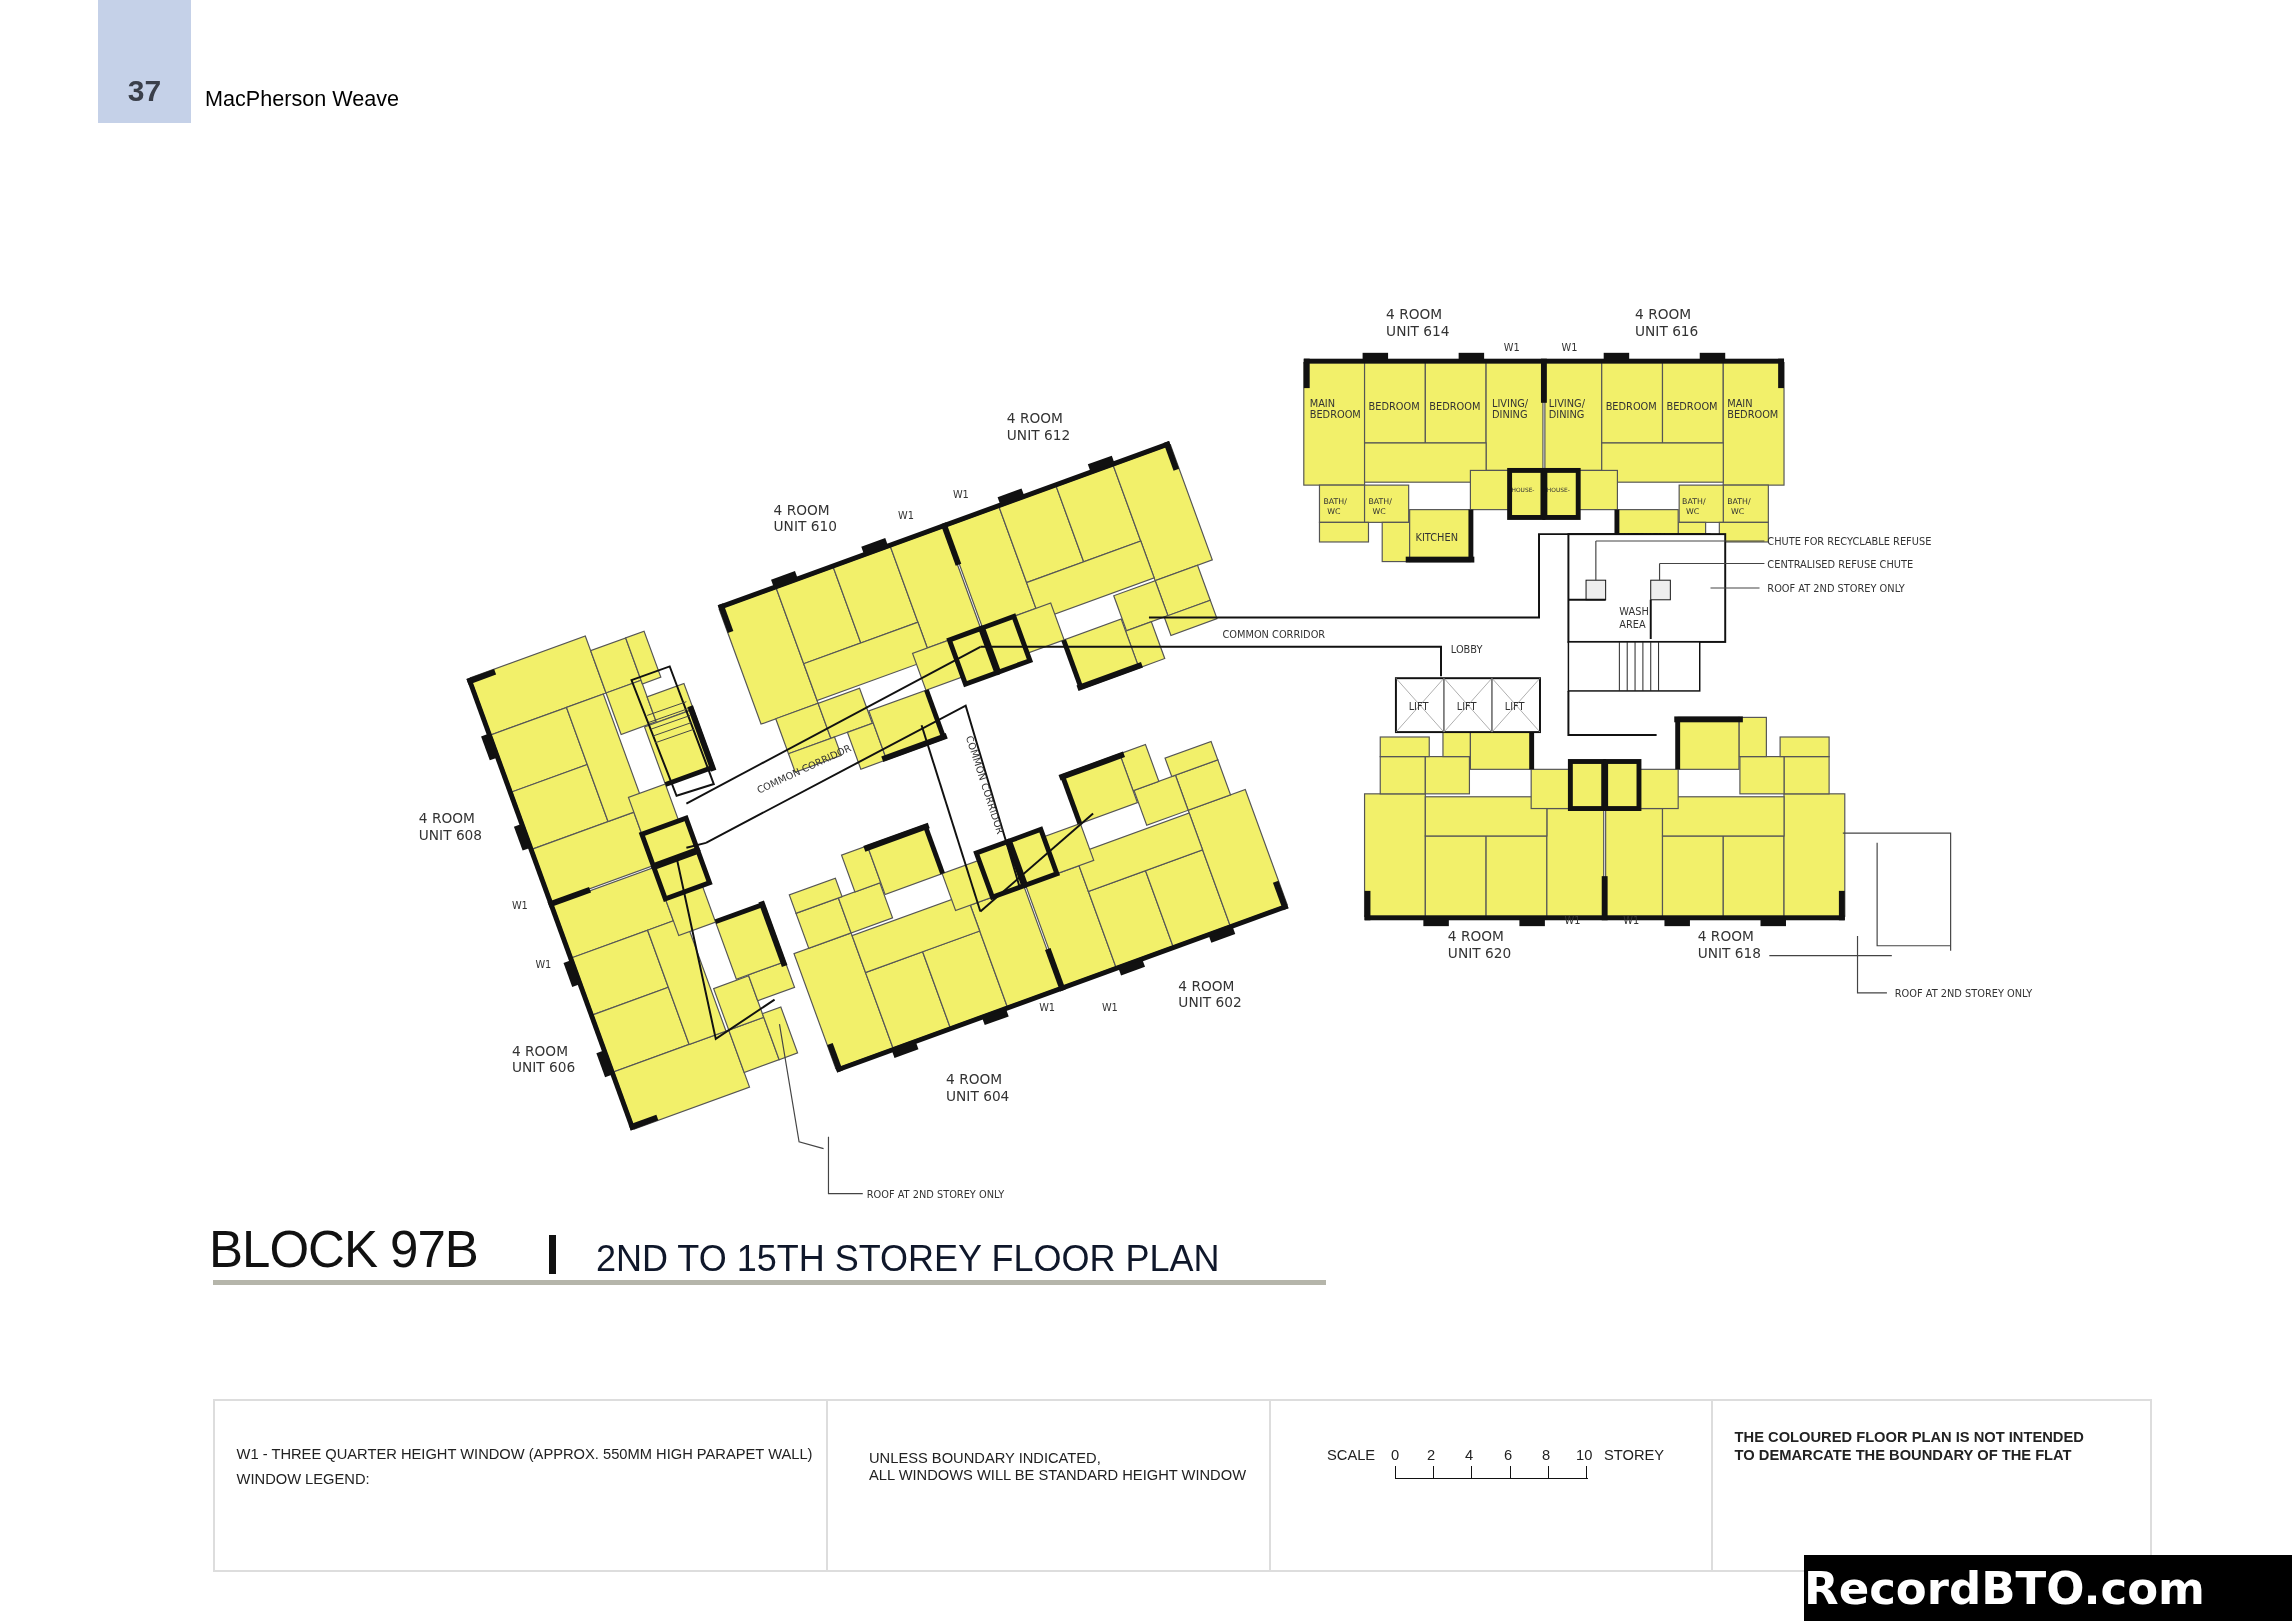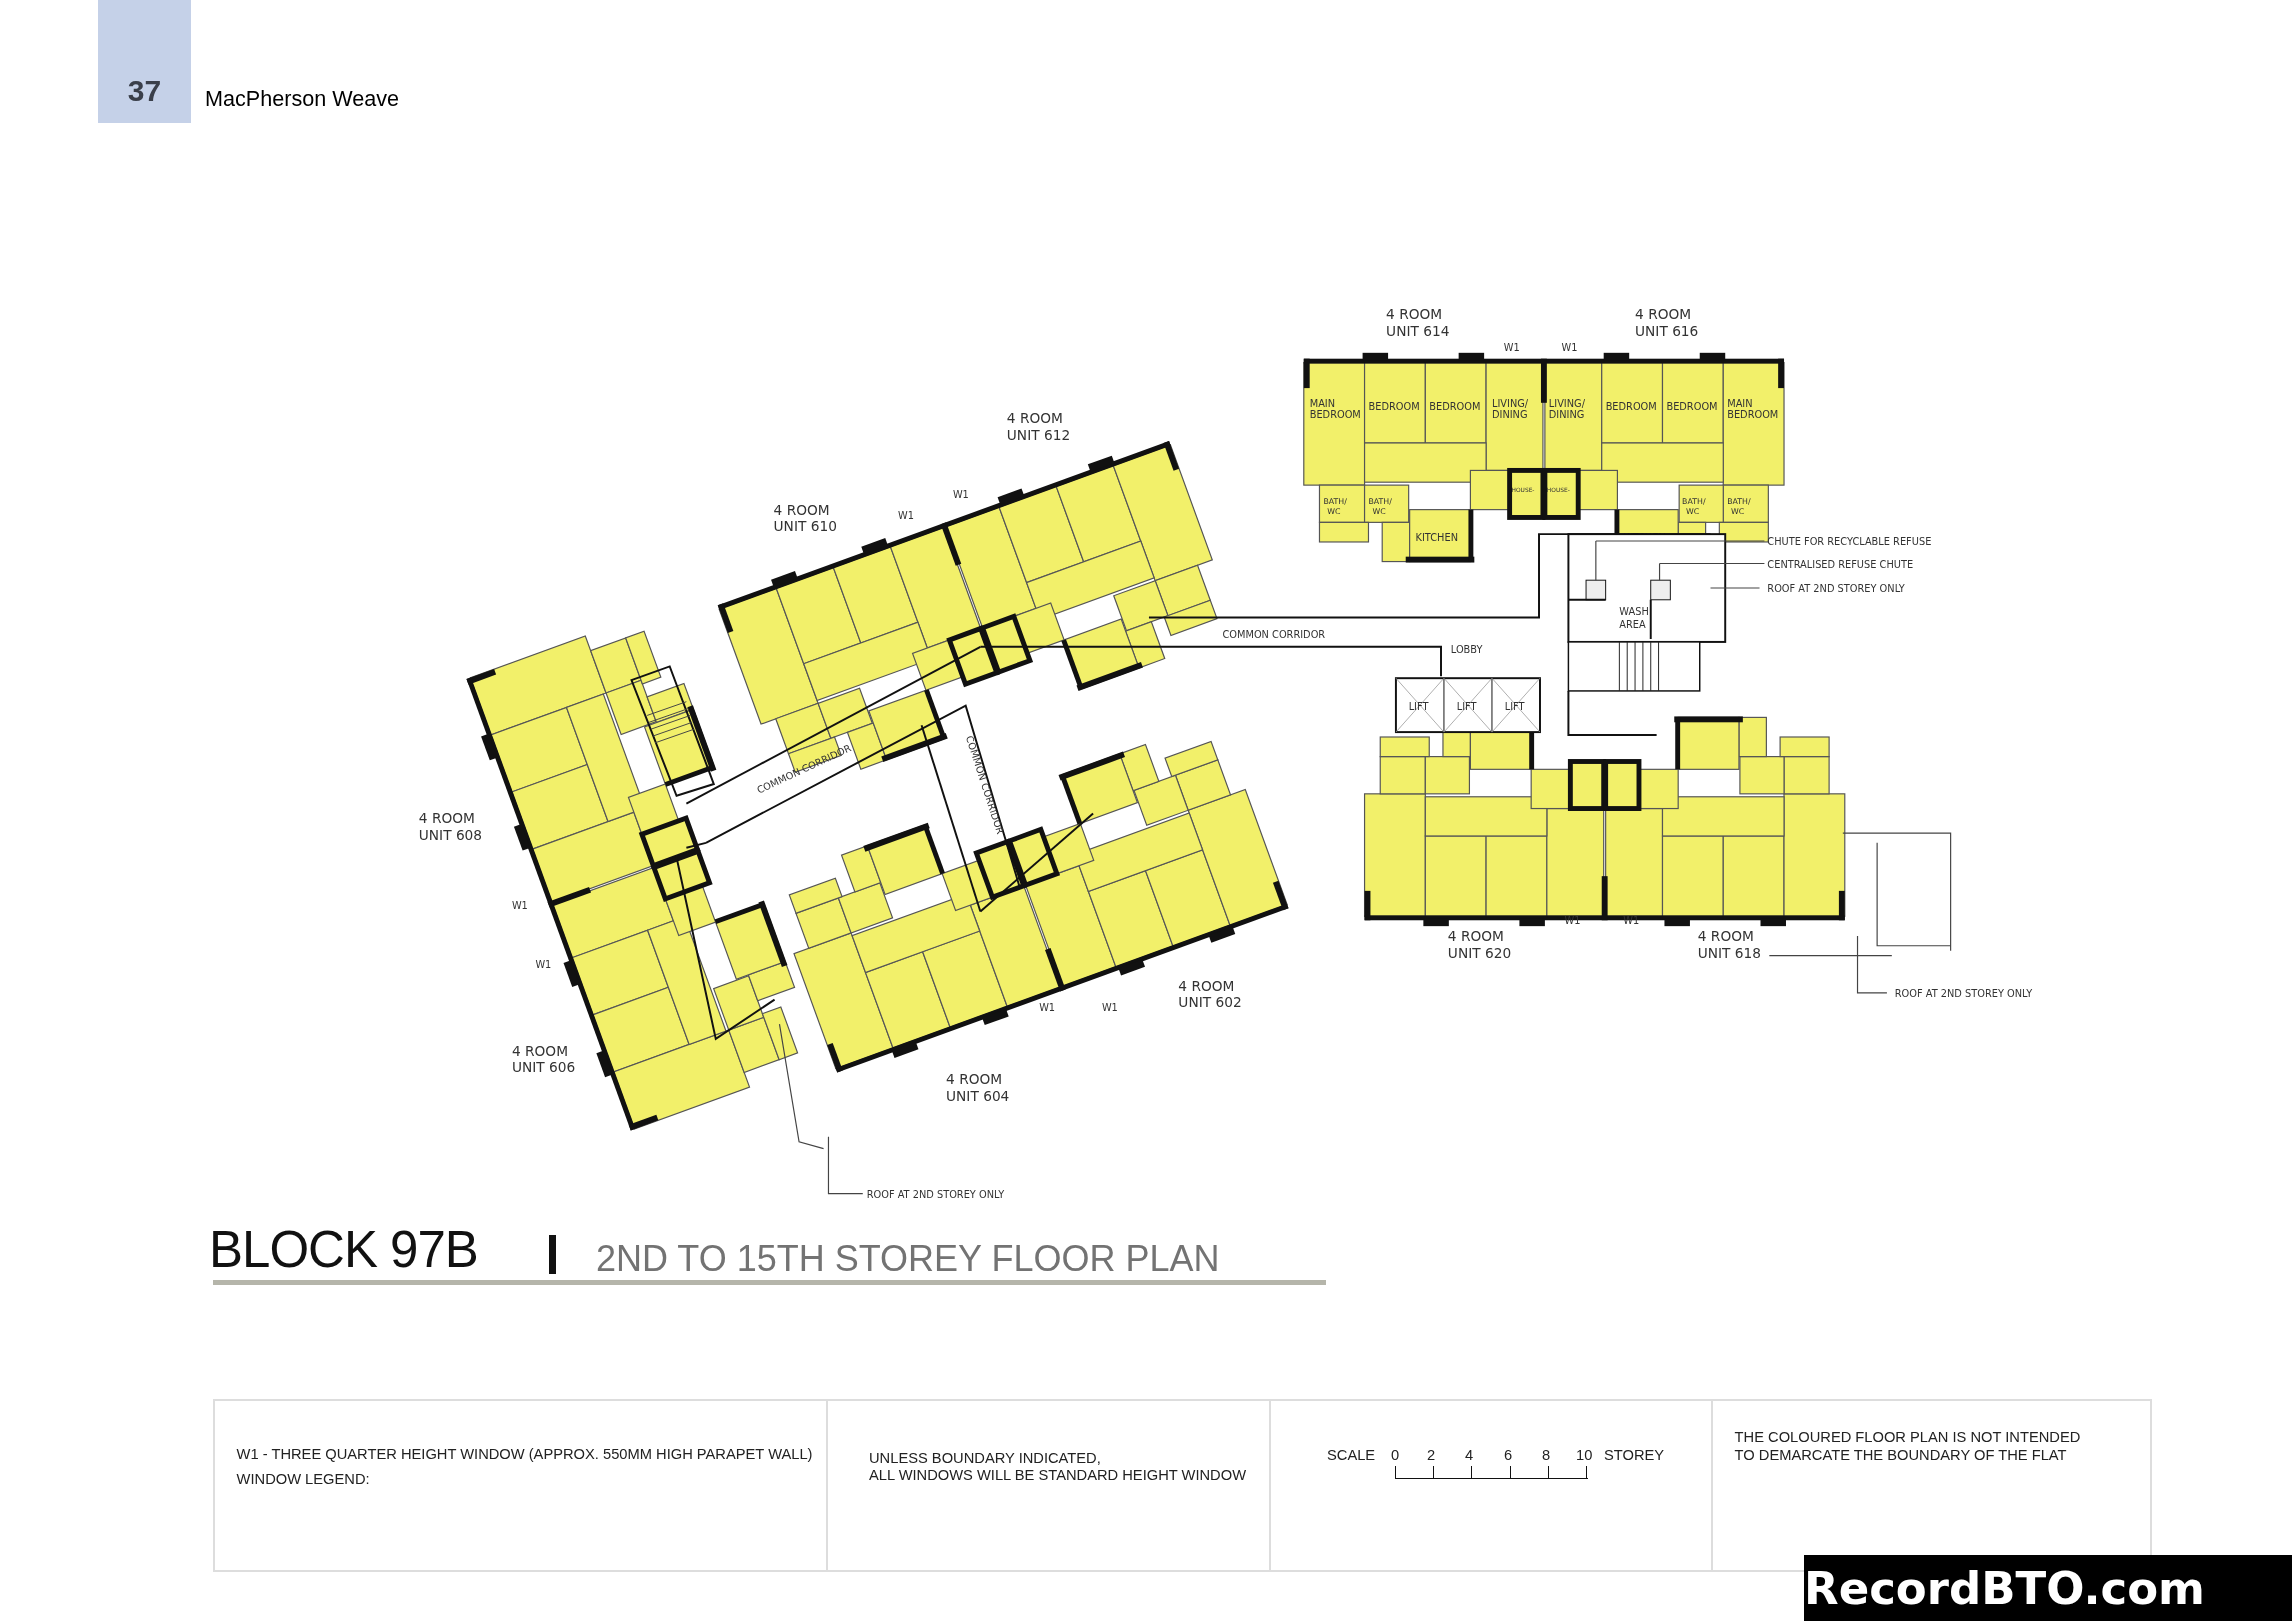--- a/index.html
+++ b/index.html
@@ -9,26 +9,26 @@
   .doc-title{position:absolute;left:205px;top:86px;font-size:21.6px;color:#000000;}
   svg.plan{position:absolute;left:0;top:0;}
   .room{fill:#f2f06a;stroke:#555;stroke-width:1.2;}
   .wall{fill:#111;}
   .line{fill:none;stroke:#111;stroke-width:2;}
   .thin{fill:none;stroke:#444;stroke-width:1.2;}
   .rl{font-family:"DejaVu Sans",sans-serif;font-size:10px;fill:#333;}
   .ul{font-family:"DejaVu Sans",sans-serif;font-size:14px;fill:#333;}
   .block-title{position:absolute;left:209px;top:1220px;font-size:51px;color:#111;letter-spacing:-1px;}
   .block-sep{position:absolute;left:549px;top:1235px;width:6.9px;height:39px;background:#111;}
-  .block-sub{position:absolute;left:596px;top:1238px;font-size:36px;color:#737373;}
+  .block-sub{position:absolute;left:596px;top:1238px;font-size:36px;color:#0f172a;}
   .title-rule{position:absolute;left:213px;top:1280px;width:1113px;height:4.9px;background:#b5b5aa;}
   .legend{position:absolute;left:213px;top:1399px;width:1939px;height:173px;border:2.9px solid #ddd;box-sizing:border-box;display:flex;}
   .cell{border-right:2px solid #ddd;position:relative;box-sizing:border-box;font-size:14.7px;color:#222;}
   .cell:last-child{border-right:none;}
-  .c1{width:613px;}.c2{width:443px;}.c3{width:442px;}.c4{flex:1;}
+  .c1{width:613px;}.c2{width:443px;}.c3{width:442px;}.c4{flex:1;font-weight:bold;}
   .scale-bar{position:absolute;left:124px;top:65px;width:192px;height:11.8px;border-left:1.5px solid #111;border-bottom:1.5px solid #111;}
   .tick{position:absolute;top:0;width:0;height:11.8px;border-left:1.5px solid #111;}
   .watermark{position:absolute;left:1764px;top:1555px;width:528px;height:67px;background:#000;color:#fff;font-family:"DejaVu Sans",sans-serif;font-weight:bold;font-size:45px;line-height:67px;text-align:left;margin-left:40px;}
 </style>
 </head>
 <body>
 
 <div class="page-tab"></div>
 <div class="page-num">37</div>
 <div class="doc-title">MacPherson Weave</div>

